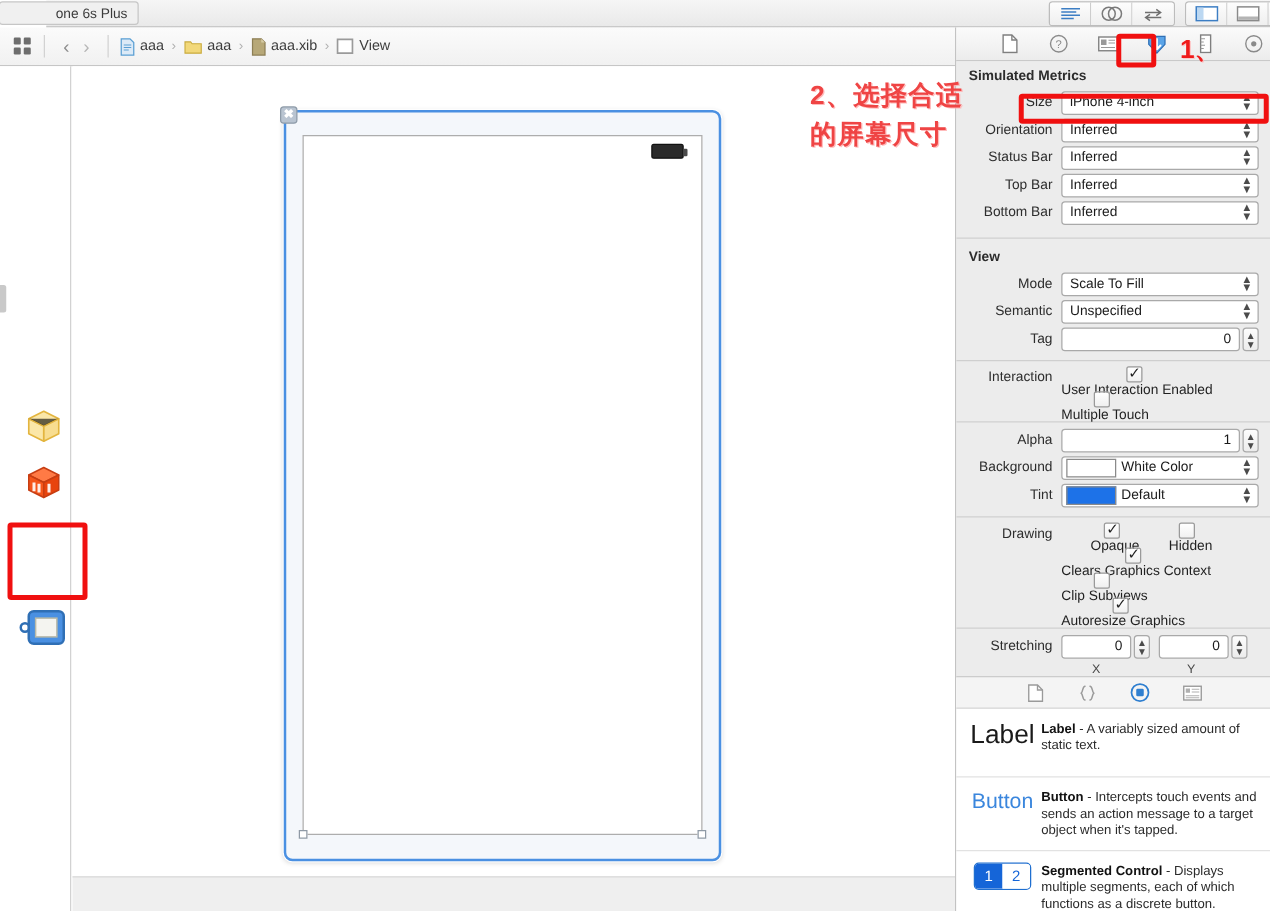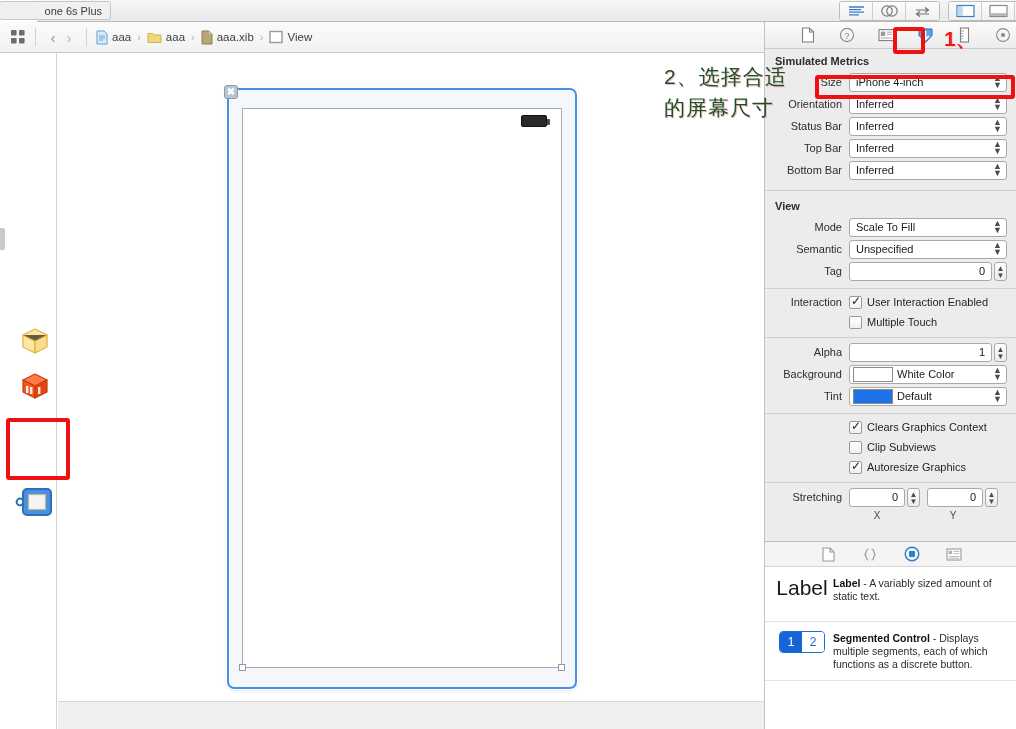--- a/index.html
+++ b/index.html
@@ -161,21 +161,21 @@
     width: 13px; height: 19px; margin-left: 2px;
     border: 1px solid #a9a9a9; border-radius: 3px;
     background: linear-gradient(#fdfdfd,#ececec);
     font-size: 8px; color: #4b4b4b; line-height: 7px; text-align: center;
     padding-top: 2px; flex: none;
   }
   .swatch {
     width: 40px; height: 15px; border: 1px solid #8a8a8a; flex: none;
     margin-right: 4px; background: #ffffff;
   }
-  .cb-row { display: flex; align-items: center; height: 19px; }
+  .cb-row { display: flex; align-items: center; height: 19px; flex-direction: column; }
   .cbox {
     width: 13px; height: 13px; border: 1px solid #9a9a9a; border-radius: 2px;
     background: linear-gradient(#ffffff,#f0f0f0); flex: none;
     position: relative; margin-right: 5px;
   }
   .cbox.on::after {
     content: '✓'; position: absolute; left: 1px; top: -3px;
     font-size: 12px; color: #1f1f1f; line-height: 15px;
   }
   .cb-text { font-size: 11px; color: #1f1f1f; }
@@ -199,25 +199,24 @@
   }
   .lib-desc { font-size: 10.5px; color: #2b2b2b; line-height: 13px; padding-top: 1px; }
   .lib-desc b { font-weight: bold; color: #111; }
 
   
   .ann-box {
     position: absolute; border: 4px solid #f01010; border-radius: 3px;
     pointer-events: none;
   }
   .ann-cn {
-    position: absolute; color: #14532d; font-weight: normal;
+    position: absolute; color: #ef4444; font-weight: bold;
     font-size: 21px; line-height: 30px; letter-spacing: 1px;
     text-shadow: 1px 1px 0 rgba(255,180,180,0.9);
     white-space: nowrap;
-    margin-left: 16px;
   }
   .ann-num {
     position: absolute; color: #ef1b1b; font-weight: bold; font-size: 21px;
     text-shadow: 1px 1px 0 rgba(255,190,190,0.8);
   }
 </style>
 </head>
 <body>
 
 <div id="app">
@@ -547,20 +546,31 @@
         <div class="popup" style="width:158px; padding-left:3px">
           <span class="swatch" id="tint-swatch" style="background: rgb(29, 114, 232);"></span>
           <span>Default</span>
           <span class="stepper-arrows">▲<br>▼</span>
         </div>
       </div>
 
       <div class="divider" style="margin-top:6px"></div>
 
       <div class="row" style="height:20px">
+        <div class="row-label">Drawing</div>
+        <div class="cb-row" style="width:86px">
+          <span class="cbox on"></span>
+          <span class="cb-text">Opaque</span>
+        </div>
+        <div class="cb-row">
+          <span class="cbox"></span>
+          <span class="cb-text">Hidden</span>
+        </div>
+      </div>
+      <div class="row" style="height:20px">
         <div class="row-label"></div>
         <div class="cb-row">
           <span class="cbox on"></span>
           <span class="cb-text">Clears Graphics Context</span>
         </div>
       </div>
       <div class="row" style="height:20px">
         <div class="row-label"></div>
         <div class="cb-row">
           <span class="cbox"></span>
@@ -634,20 +644,28 @@
 
       <div class="lib-item">
         <div class="lib-icon">
           <span style="font-size:21px; color:#1a1a1a; font-family:'Liberation Sans',sans-serif;">Label</span>
         </div>
         <div class="lib-desc">
           <b>Label</b><span> - A variably sized amount of static text.</span>
         </div>
       </div>
 
+      <div class="lib-item">
+        <div class="lib-icon">
+          <span style="font-size:17px; color:#3a86dd; font-family:'Liberation Sans',sans-serif;">Button</span>
+        </div>
+        <div class="lib-desc">
+          <b>Button</b><span> - Intercepts touch events and sends an action message to a target object when it's tapped.</span>
+        </div>
+      </div>
 
       <div class="lib-item">
         <div class="lib-icon">
           <div style="display:flex; width:46px; height:22px; border:1px solid #1f6fd0; border-radius:4px; overflow:hidden;">
             <div style="flex:1; background:#1565d8; color:#fff; font-size:12px; display:flex; align-items:center; justify-content:center;">1</div>
             <div style="flex:1; background:#fff; color:#1565d8; font-size:12px; display:flex; align-items:center; justify-content:center;">2</div>
           </div>
         </div>
         <div class="lib-desc">
           <b>Segmented Control</b><span> - Displays multiple segments, each of which functions as a discrete button.</span>

